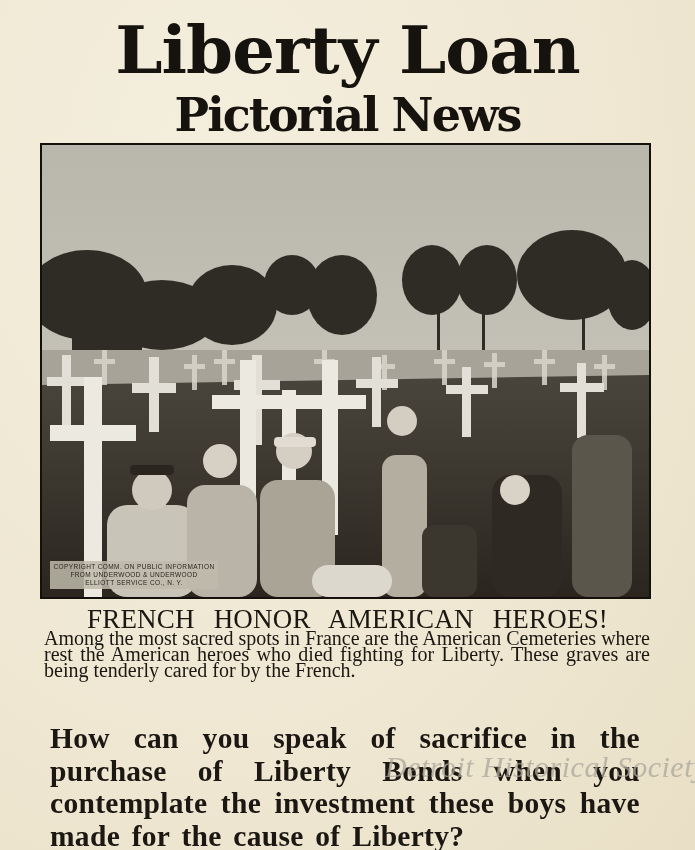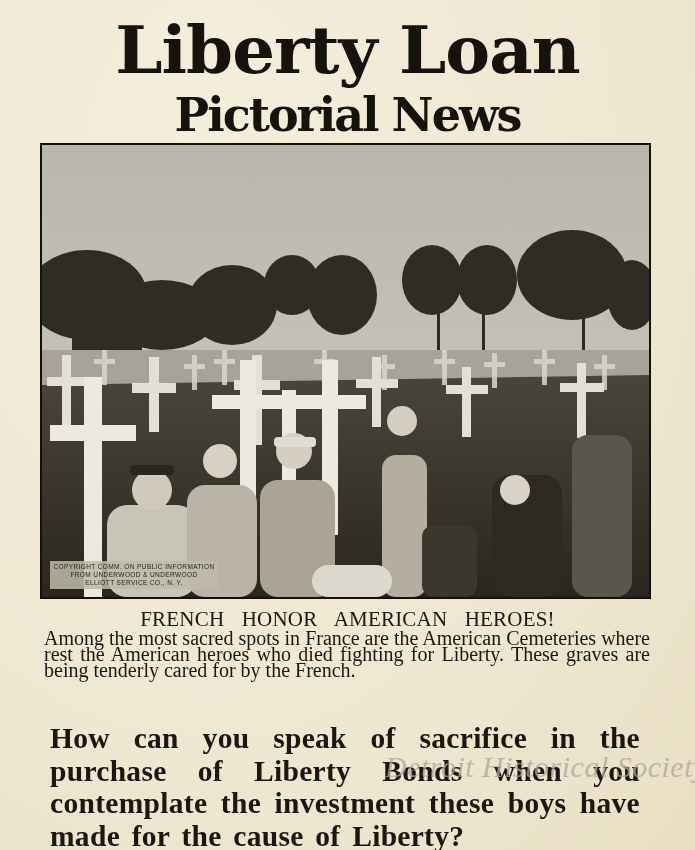--- a/index.html
+++ b/index.html
@@ -14,21 +14,21 @@
     font-family:"DejaVu Serif",serif;font-weight:bold;font-size:46px;letter-spacing:-2px;
     line-height:56px;color:#16120e;margin-top:7px;}
   .photo{position:absolute;left:40px;top:143px;width:607px;height:452px;
     border:2px solid #14110d;background:#bdbab0;overflow:hidden;}
   .photo svg{display:block;}
   .credit{position:absolute;left:8px;bottom:8px;width:168px;padding:2px 0;
     background:rgba(190,186,170,0.85);text-align:center;
     font-family:"Liberation Sans",sans-serif;font-size:6.5px;line-height:8px;
     letter-spacing:0.4px;color:#2a2620;}
   .headline{position:absolute;left:0;width:695px;top:607px;text-align:center;
-    font-size:21px;line-height:24px;word-spacing:12px;letter-spacing:0.2px;}
+    font-size:27px;line-height:24px;word-spacing:12px;letter-spacing:0.2px;}
   .caption{position:absolute;left:44px;width:606px;top:630px;font-size:20px;line-height:16px;
     text-align:justify;text-align-last:left;}
   .question{position:absolute;left:50px;width:590px;top:722px;font-weight:bold;
     font-size:29.5px;line-height:32.5px;text-align:justify;text-align-last:left;
     word-spacing:4px;letter-spacing:0.3px;}
   .watermark{position:absolute;left:385px;top:750px;font-style:italic;font-size:30px;
     color:rgba(170,165,155,0.75);letter-spacing:0.5px;white-space:nowrap;}
 </style>
 </head>
 <body>

